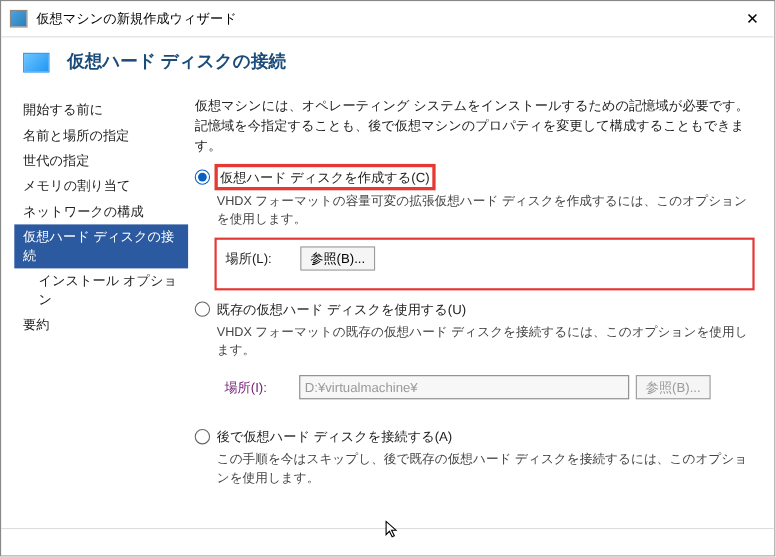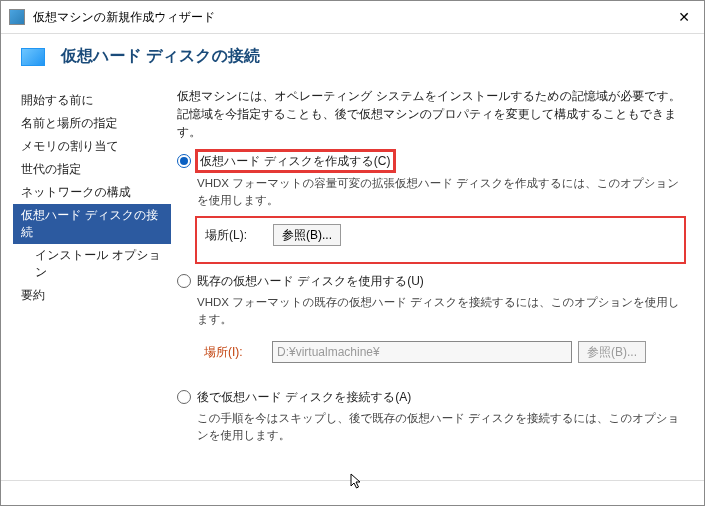--- a/index.html
+++ b/index.html
@@ -18,21 +18,21 @@
 .nav-item.indent { padding-left: 22px; }
 .nav-item.selected { background: #2c5aa0; color: #fff; }
 .content { flex: 1; padding: 8px 18px 0 6px; font-size: 12px; color: #222; line-height: 1.5; }
 .desc { margin-bottom: 10px; }
 .option { margin-bottom: 8px; }
 .opt-head { display: flex; align-items: center; gap: 6px; margin-bottom: 4px; }
 .radio { width: 14px; height: 14px; border: 1px solid #666; border-radius: 50%; display: inline-flex; align-items: center; justify-content: center; flex-shrink: 0; }
 .radio.checked { border-color: #0a60c2; }
 .radio.checked::after { content: ""; width: 8px; height: 8px; background: #0a60c2; border-radius: 50%; display: block; }
 .opt-sub { margin-left: 20px; color: #444; font-size: 11.5px; }
-.disabled { color: #c2410c; }
+.disabled { color: #701a75; }
 .form-block { border: 1px solid transparent; margin: 6px 0 8px 18px; padding: 6px 8px 10px 8px; }
 .form-row { display: flex; align-items: center; gap: 6px; margin-bottom: 6px; }
 .form-label { width: 62px; flex-shrink: 0; }
 .text-input { border: 1px solid #888; padding: 2px 4px; font-size: 12px; font-family: inherit; height: 22px; background: #fff; }
 .text-input[readonly] { color: #9a9a9a; background: #f7f7f7; }
 .btn-browse { border: 1px solid #999; background: #f5f5f5; padding: 2px 8px; height: 22px; font-size: 12px; cursor: default; }
 .btn-browse.disabled { color: #9a9a9a; }
 .size-unit { margin-left: 4px; }
 .highlight-red { outline: 3px solid #e53935; outline-offset: -1px; display: inline-block; }
 .highlight-wrap { border: 2px solid #e53935; }
@@ -54,22 +54,22 @@
   <div class="header">
     <span class="header-icon"></span>
     <span class="header-title">仮想ハード ディスクの接続</span>
   </div>
 
   <div class="body">
 
     <div class="sidebar">
       <div class="nav-item">開始する前に</div>
       <div class="nav-item">名前と場所の指定</div>
+      <div class="nav-item">世代の指定</div>
       <div class="nav-item">メモリの割り当て</div>
-      <div class="nav-item">世代の指定</div>
       <div class="nav-item">ネットワークの構成</div>
       <div class="nav-item selected">仮想ハード ディスクの接続</div>
       <div class="nav-item indent">インストール オプション</div>
       <div class="nav-item">要約</div>
     </div>
 
     <div class="content">
       <div class="desc">仮想マシンには、オペレーティング システムをインストールするための記憶域が必要です。記憶域を今指定することも、後で仮想マシンのプロパティを変更して構成することもできます。</div>
 
       <div class="option">

